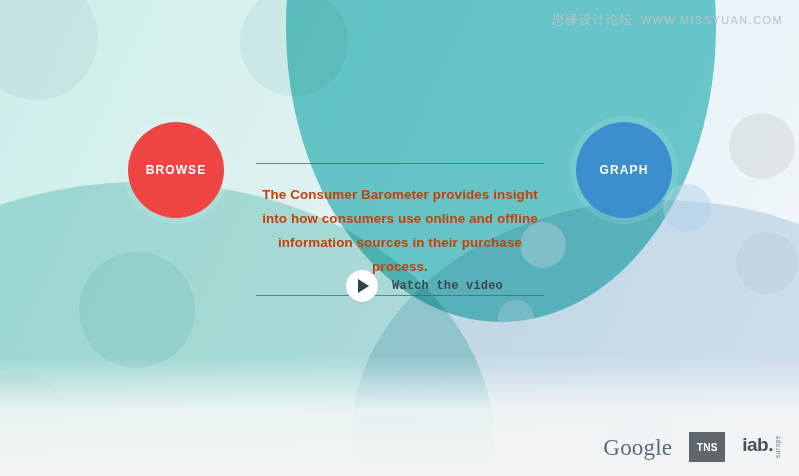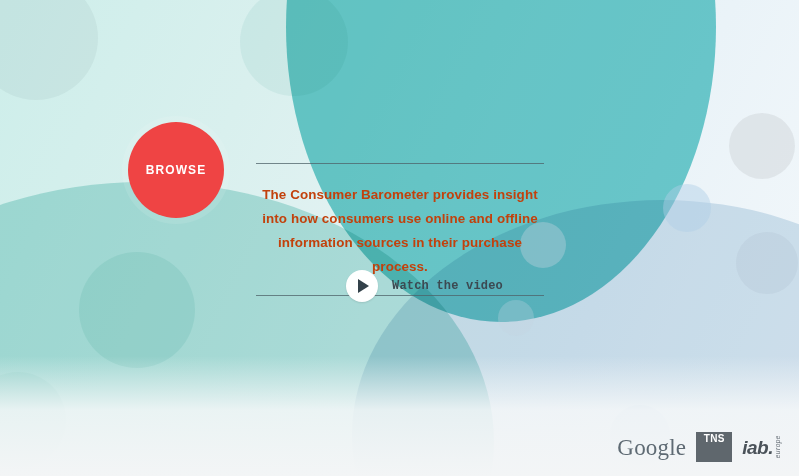--- a/index.html
+++ b/index.html
@@ -159,48 +159,47 @@
   }
   #watermark-cn { font-size: 13px; letter-spacing: 0.5px; }
   #watermark-url { font-size: 11px; letter-spacing: 1.4px; }
 
   
   #logo-bar {
     position: absolute;
     right: 18px; bottom: 14px;
     display: flex;
     align-items: center;
-    gap: 10px;
+    gap: 17px;
   }
   #logo-google {
     font-family: "Liberation Serif", serif;
     font-size: 23px;
     color: #5e6a73;
     letter-spacing: 0.2px;
     line-height: 1;
   }
   #logo-tns {
     background: #5f676d;
     color: #ffffff;
     width: 36px; height: 30px;
     display: flex;
     align-items: flex-end;
     justify-content: center;
     font-size: 10px;
     font-weight: bold;
     letter-spacing: 0.4px;
-    padding-bottom: 18px;
+    padding-bottom: 9px;
     box-sizing: border-box;
   }
   #logo-iab {
     position: relative;
     display: flex;
-    align-items: center;
+    align-items: flex-start;
     color: #4a5259;
-    font-style: italic;
   }
   #logo-iab-main {
     font-size: 19px;
     font-weight: bold;
     letter-spacing: -0.5px;
     line-height: 1;
   }
   #logo-iab-sub {
     font-size: 6.5px;
     letter-spacing: 0.5px;
@@ -229,23 +228,30 @@
   <div class="venn venn-left"></div>
   <div class="venn venn-right"></div>
 
   <div class="deco" style="left:663px; top:184px; width:48px; height:48px; background:rgba(176,206,230,0.45);"></div>
   <div class="deco" style="left:610px; top:405px; width:60px; height:60px; background:rgba(170,200,222,0.40);"></div>
   <div class="deco" style="left:520px; top:222px; width:46px; height:46px; background:rgba(195,212,224,0.38);"></div>
   <div class="deco" style="left:498px; top:300px; width:36px; height:36px; background:rgba(195,212,224,0.30);"></div>
 
   <div class="bg-white-bottom"></div>
 
+  <div id="watermark">
+    <span id="watermark-cn">思缘设计论坛</span>
+    <span id="watermark-url">WWW.MISSYUAN.COM</span>
+  </div>
 
   <div class="nav-circle" id="circle-browse">
     <span>BROWSE</span>
+  </div>
+  <div class="nav-circle" id="circle-graph">
+    <span>GRAPH</span>
   </div>
 
   <div id="center-block">
     <div class="rule"></div>
     <div id="headline">The Consumer Barometer provides insight into how consumers use online and offline information sources in their purchase process.</div>
     <div class="rule"></div>
   </div>
 
   <div id="watch-row">
     <div id="play-button">

